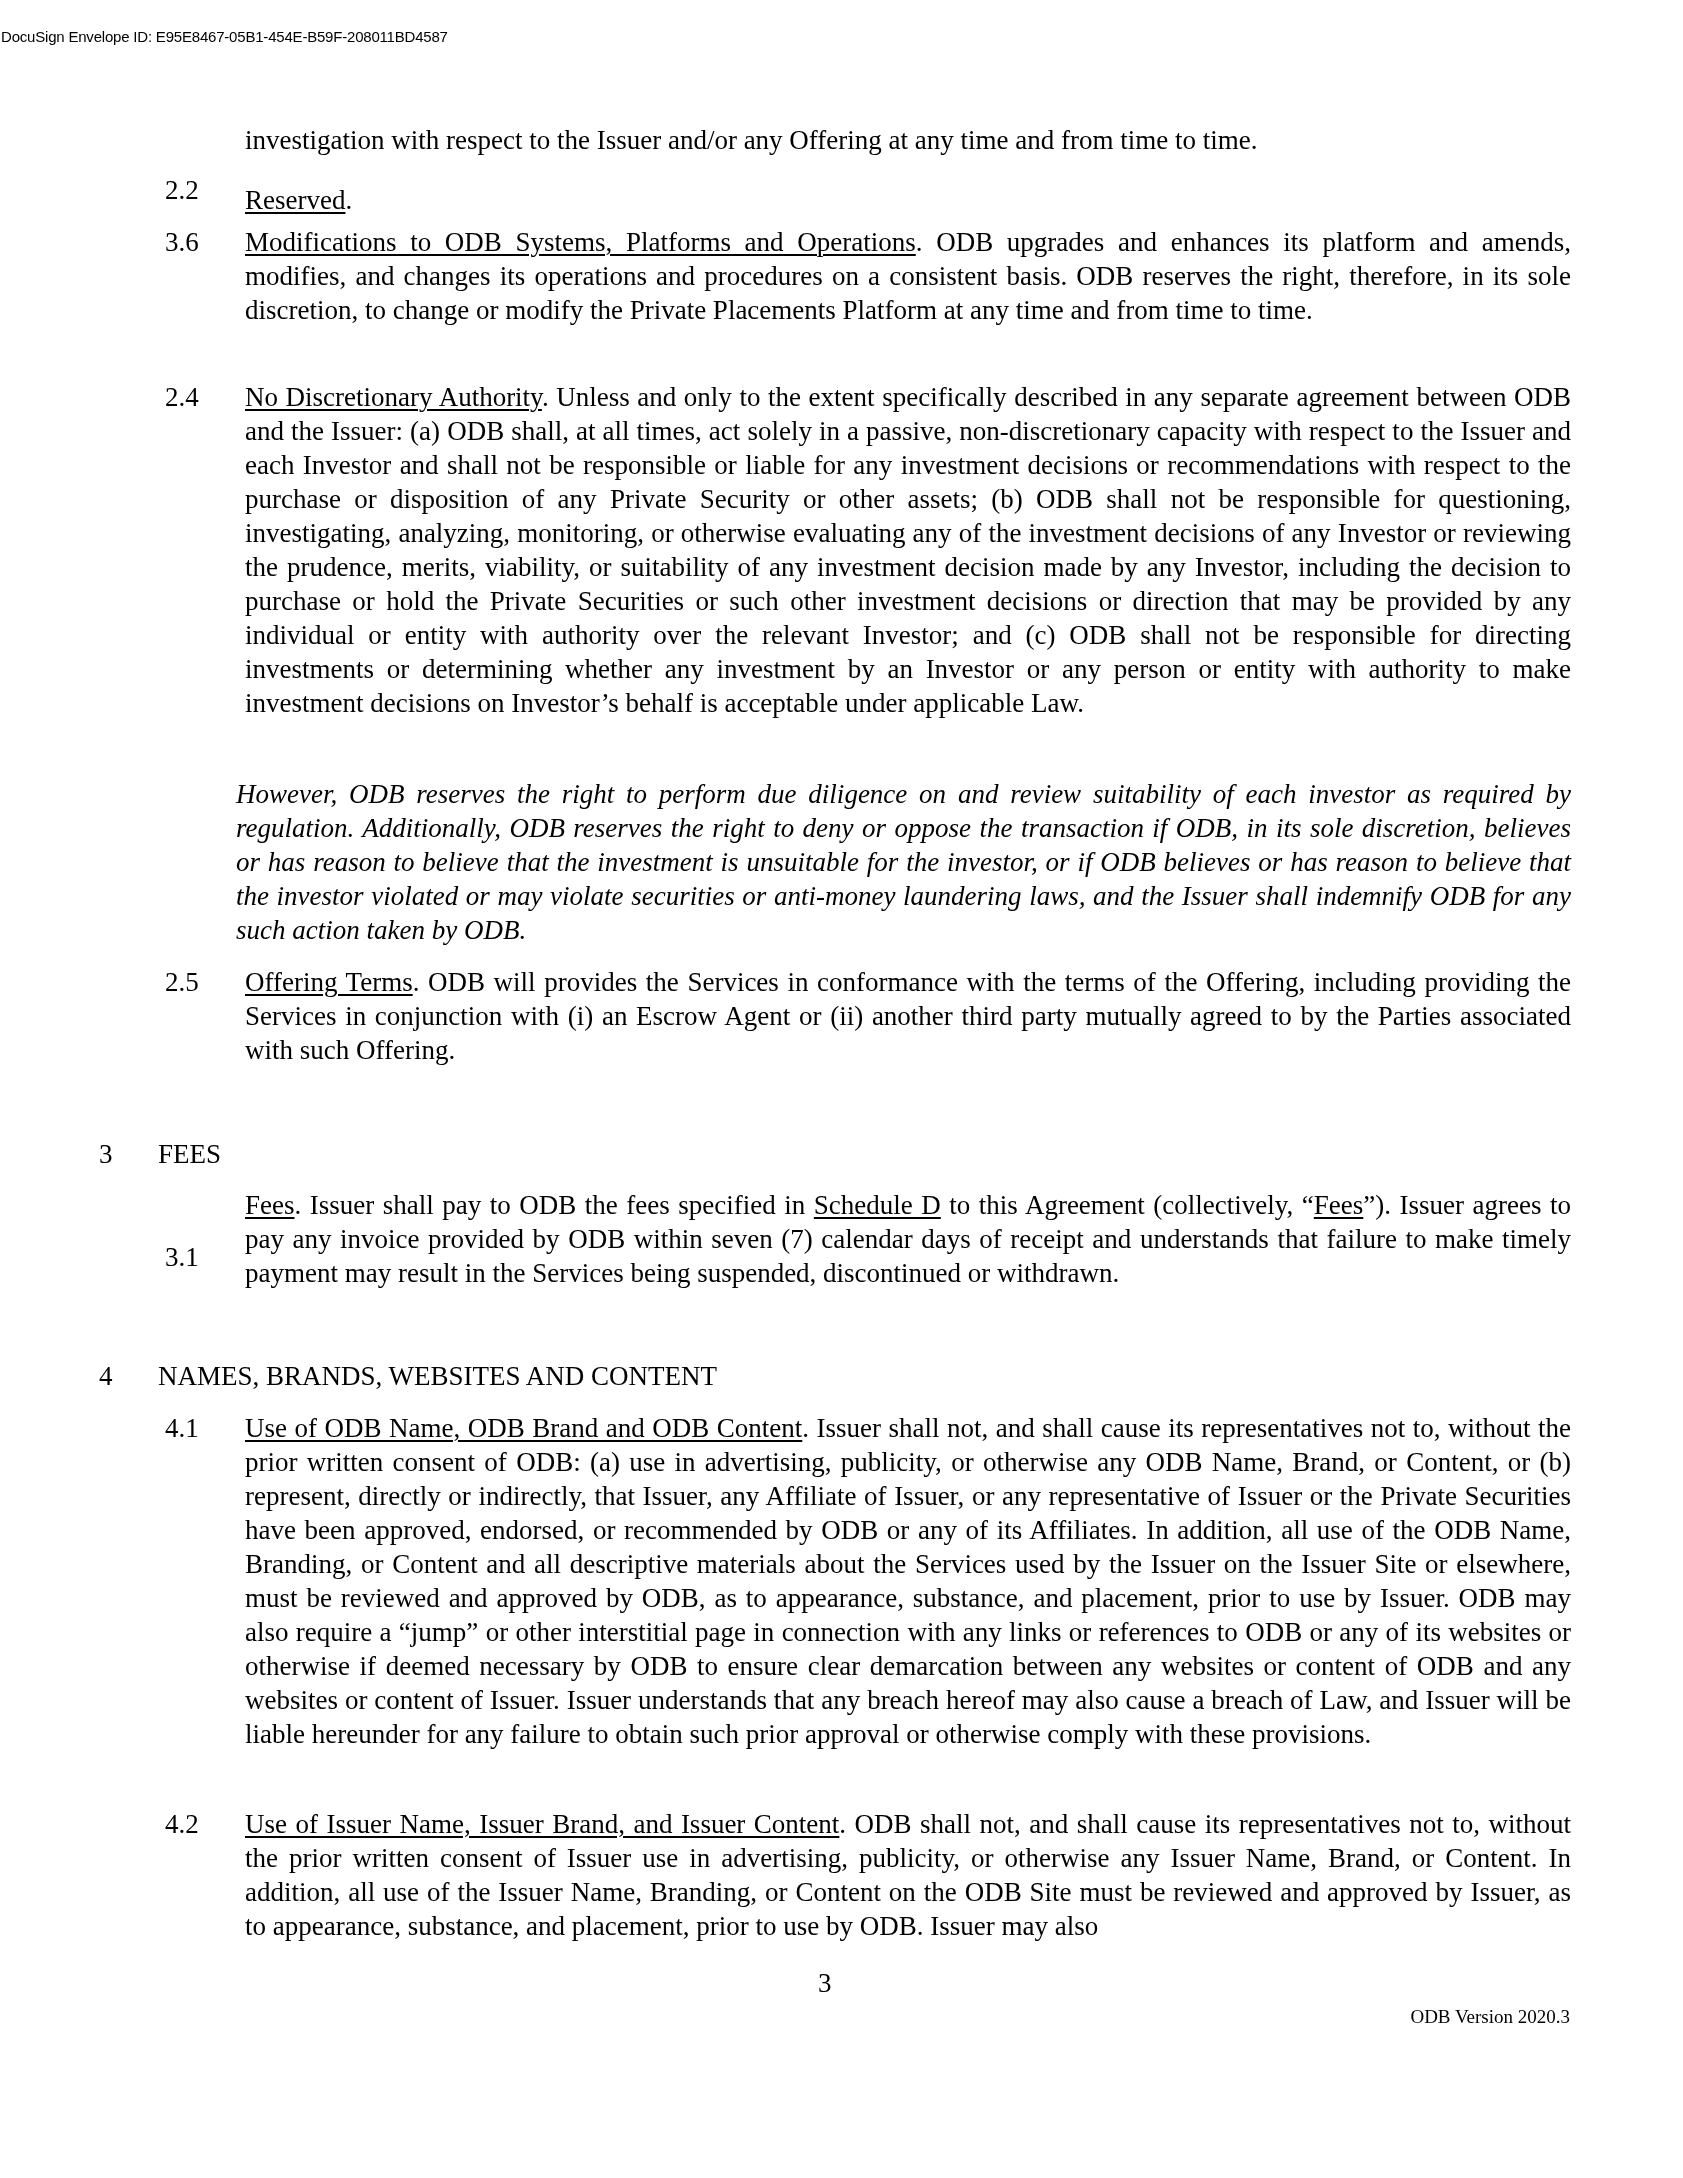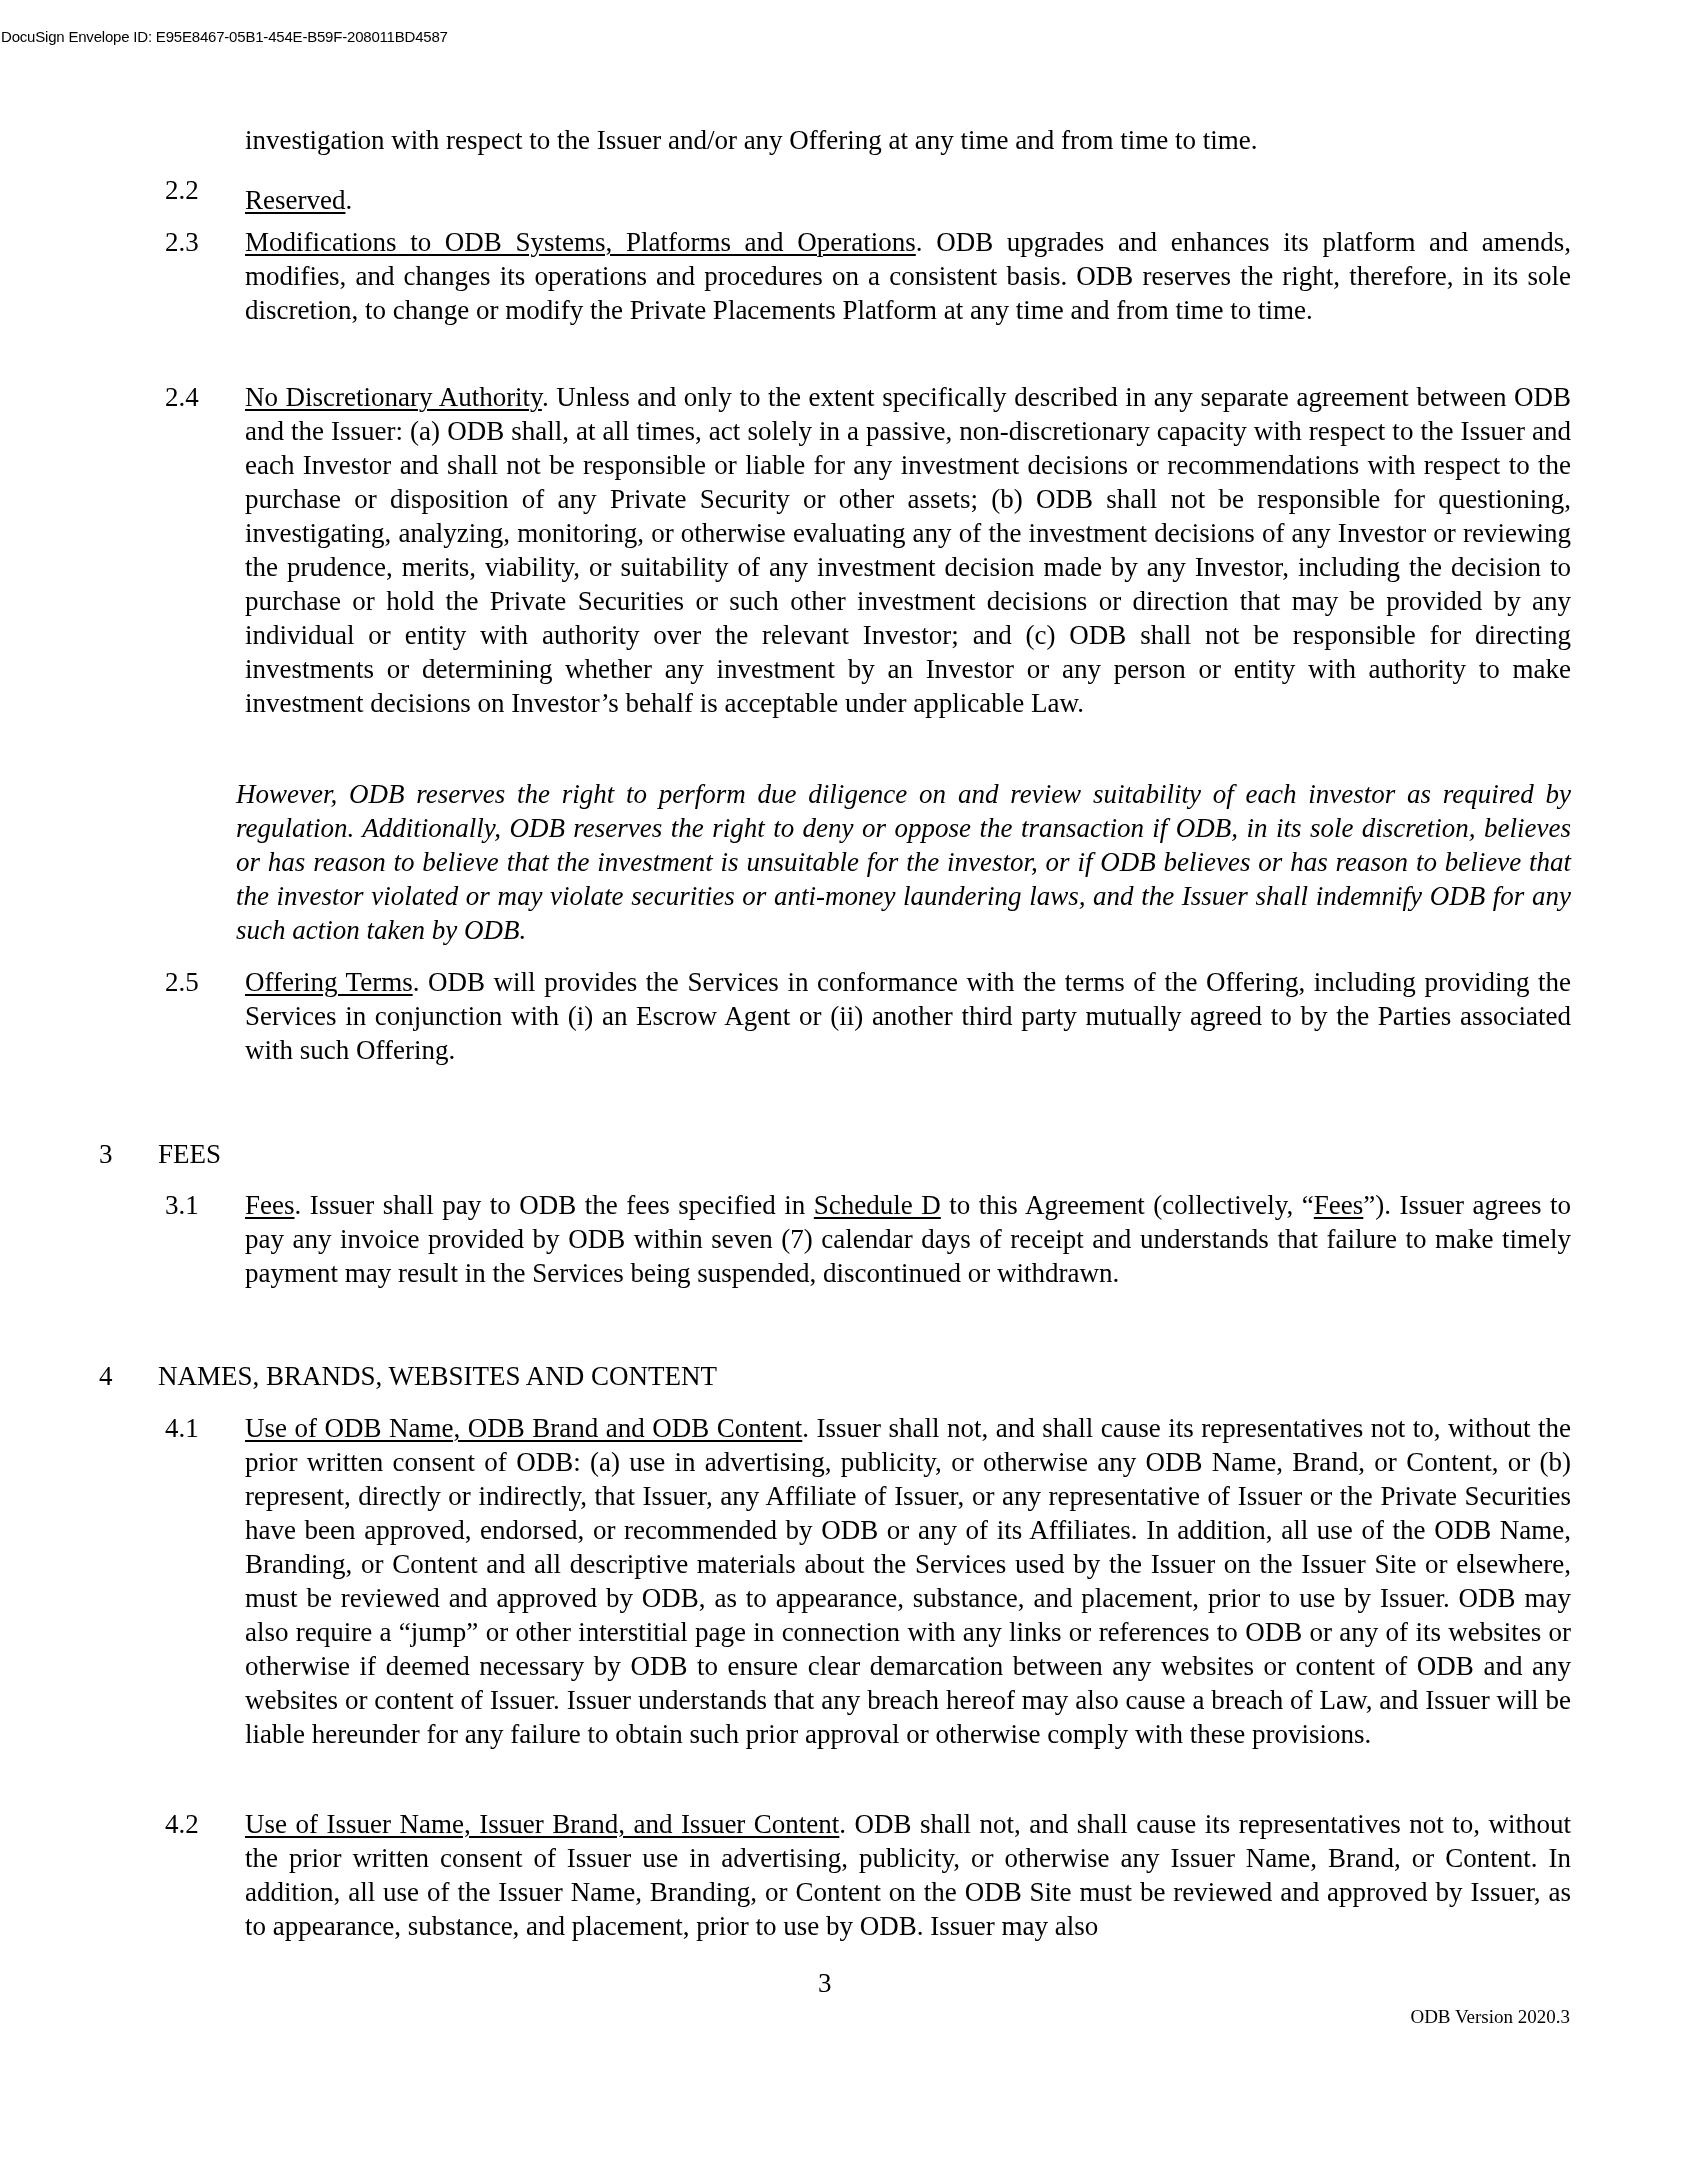--- a/index.html
+++ b/index.html
@@ -20,35 +20,35 @@
 
 <div class="envelope">DocuSign Envelope ID: E95E8467-05B1-454E-B59F-208011BD4587</div>
 
 <div class="doc">
 
   <div class="para" style="top:123px;">investigation with respect to the Issuer and/or any Offering at any time and from time to time.</div>
 
   <div class="num" style="top:173px;">2.2</div>
   <div class="para" style="top:183px;"><u>Reserved</u><span>.</span></div>
 
-  <div class="num" style="top:225px;">2.3</div>
+  <div class="num" style="top:225px;">3.6</div>
   <div class="para" style="top:225px;"><u>Modifications to ODB Systems, Platforms and Operations</u><span>.</span><span> ODB upgrades and enhances its platform and amends, modifies, and changes its operations and procedures on a consistent basis. ODB reserves the right, therefore, in its sole discretion, to change or modify the Private Placements Platform at any time and from time to time.</span></div>
 
   <div class="num" style="top:380px;">2.4</div>
   <div class="para" style="top:380px;"><u>No Discretionary Authority</u><span>.</span><span> Unless and only to the extent specifically described in any separate agreement between ODB and the Issuer: (a) ODB shall, at all times, act solely in a passive, non-discretionary capacity with respect to the Issuer and each Investor and shall not be responsible or liable for any investment decisions or recommendations with respect to the purchase or disposition of any Private Security or other assets; (b) ODB shall not be responsible for questioning, investigating, analyzing, monitoring, or otherwise evaluating any of the investment decisions of any Investor or reviewing the prudence, merits, viability, or suitability of any investment decision made by any Investor, including the decision to purchase or hold the Private Securities or such other investment decisions or direction that may be provided by any individual or entity with authority over the relevant Investor; and (c) ODB shall not be responsible for directing investments or determining whether any investment by an Investor or any person or entity with authority to make investment decisions on Investor’s behalf is acceptable under applicable Law.</span></div>
 
   <div class="para bi" style="top:777px; left:236px; width:1335px;">However, ODB reserves the right to perform due diligence on and review suitability of each investor as required by regulation. Additionally, ODB reserves the right to deny or oppose the transaction if ODB, in its sole discretion, believes or has reason to believe that the investment is unsuitable for the investor, or if ODB believes or has reason to believe that the investor violated or may violate securities or anti-money laundering laws, and the Issuer shall indemnify ODB for any such action taken by ODB.</div>
 
   <div class="num" style="top:965px;">2.5</div>
   <div class="para" style="top:965px;"><u>Offering Terms</u><span>.</span><span> ODB will provides the Services in conformance with the terms of the Offering, including providing the Services in conjunction with (i) an Escrow Agent or (ii) another third party mutually agreed to by the Parties associated with such Offering.</span></div>
 
   <div class="sec-num" style="top:1137px;">3</div>
   <div class="sec-title" style="top:1137px;">FEES</div>
 
-  <div class="num" style="top:1188px;text-align:center;">3.1</div>
+  <div class="num" style="top:1240px;text-align:center;">3.1</div>
   <div class="para" style="top:1188px;"><u>Fees</u><span>. Issuer shall pay to ODB the fees specified in </span><u>Schedule D</u><span> to this Agreement (collectively, “</span><u>Fees</u><span>”). Issuer agrees to pay any invoice provided by ODB within seven (7) calendar days of receipt and understands that failure to make timely payment may result in the Services being suspended, discontinued or withdrawn.</span></div>
 
   <div class="sec-num" style="top:1359px;">4</div>
   <div class="sec-title" style="top:1359px;">NAMES, BRANDS, WEBSITES AND CONTENT</div>
 
   <div class="num" style="top:1411px;">4.1</div>
   <div class="para" style="top:1411px;"><u>Use of ODB Name, ODB Brand and ODB Content</u><span>.</span><span> Issuer shall not, and shall cause its representatives not to, without the prior written consent of ODB: (a) use in advertising, publicity, or otherwise any ODB Name, Brand, or Content, or (b) represent, directly or indirectly, that Issuer, any Affiliate of Issuer, or any representative of Issuer or the Private Securities have been approved, endorsed, or recommended by ODB or any of its Affiliates. In addition, all use of the ODB Name, Branding, or Content and all descriptive materials about the Services used by the Issuer on the Issuer Site or elsewhere, must be reviewed and approved by ODB, as to appearance, substance, and placement, prior to use by Issuer. ODB may also require a “jump” or other interstitial page in connection with any links or references to ODB or any of its websites or otherwise if deemed necessary by ODB to ensure clear demarcation between any websites or content of ODB and any websites or content of Issuer. Issuer understands that any breach hereof may also cause a breach of Law, and Issuer will be liable hereunder for any failure to obtain such prior approval or otherwise comply with these provisions.</span></div>
 
   <div class="num" style="top:1807px;">4.2</div>
   <div class="para" style="top:1807px;"><u>Use of Issuer Name, Issuer Brand, and Issuer Content</u><span>.</span><span>  ODB shall not, and shall cause its representatives not to, without the prior written consent of Issuer use in advertising, publicity, or otherwise any Issuer Name, Brand, or Content. In addition, all use of the Issuer Name, Branding, or Content on the ODB Site must be reviewed and approved by Issuer, as to appearance, substance, and placement, prior to use by ODB. Issuer may also</span></div>

